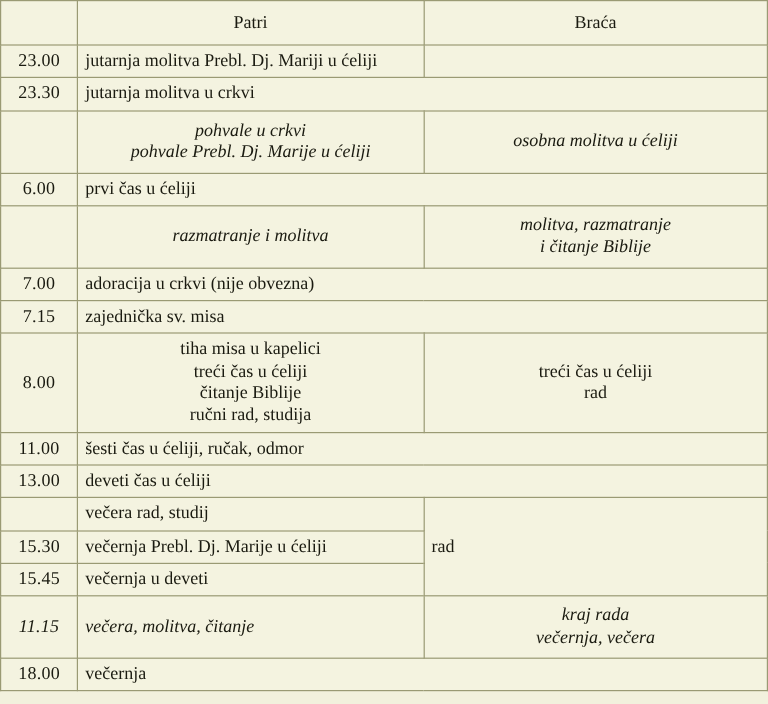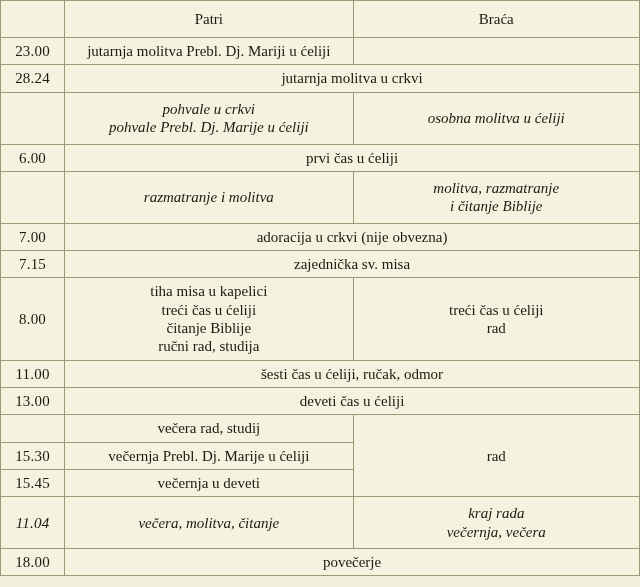--- a/index.html
+++ b/index.html
@@ -41,21 +41,20 @@
   .col-time { width: 64px; }
   .col-patri { width: 288px; }
   .col-braca { width: 286px; }
 
   .time {
     text-align: center;
     font-size: 13.5px;
     letter-spacing: 0.2px;
   }
   .ctr {
-    text-align: center;
   }
   .hdr {
     text-align: center;
     font-size: 15.5px;
     height: 28px;
   }
   .hdr-blank {
     background: #f4f3e0;
   }
   .multiline {
@@ -83,21 +82,21 @@
         <th class="hdr">Braća</th>
       </tr>
 
       <tr class="row-h">
         <td class="time">23.00</td>
         <td class="ctr">jutarnja molitva Prebl. Dj. Mariji u ćeliji</td>
         <td class="ctr"></td>
       </tr>
 
       <tr class="row-h">
-        <td class="time">28.24</td>
+        <td class="time">23.30</td>
         <td class="ctr" colspan="2">jutarnja molitva u crkvi</td>
       </tr>
 
       <tr class="tall">
         <td class="time"></td>
         <td class="multiline">pohvale u crkvi<br>pohvale Prebl. Dj. Marije u ćeliji</td>
         <td class="multiline">osobna molitva u ćeliji</td>
       </tr>
 
       <tr class="row-h">
@@ -147,24 +146,24 @@
         <td class="time">15.30</td>
         <td class="ctr">večernja Prebl. Dj. Marije u ćeliji</td>
       </tr>
 
       <tr class="row-h">
         <td class="time">15.45</td>
         <td class="ctr">večernja u deveti</td>
       </tr>
 
       <tr class="tall">
-        <td class="time">11.04</td>
+        <td class="time">11.15</td>
         <td class="ctr">večera, molitva, čitanje</td>
         <td class="multiline">kraj rada<br>večernja, večera</td>
       </tr>
 
       <tr class="row-h">
         <td class="time">18.00</td>
-        <td class="ctr" colspan="2">povečerje</td>
+        <td class="ctr" colspan="2">večernja</td>
       </tr>
     </tbody>
   </table>
 </div>
 
 </body></html>

